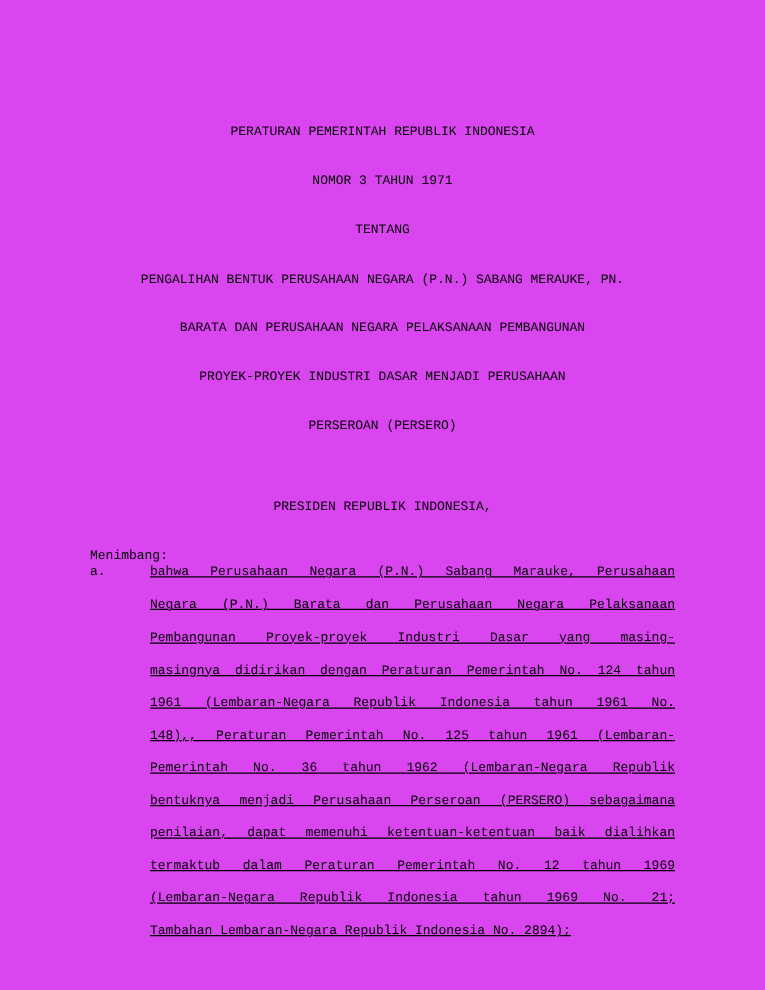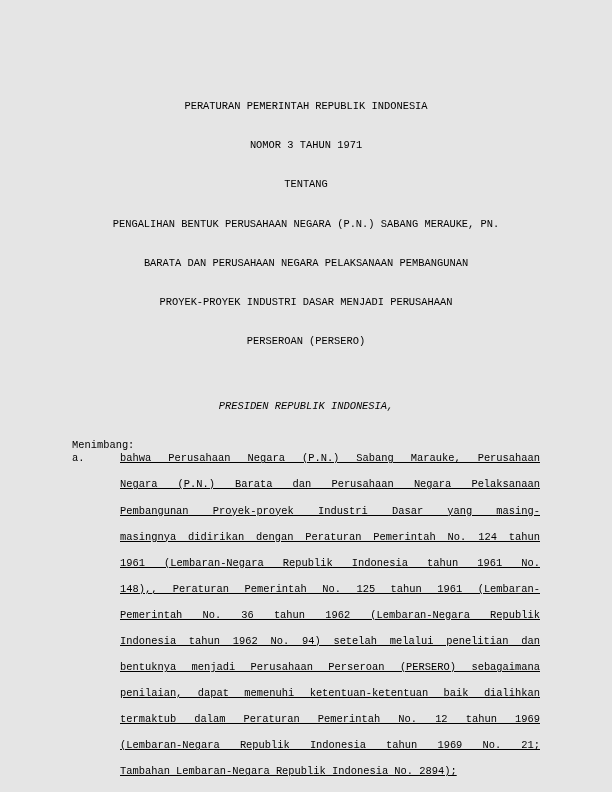--- a/index.html
+++ b/index.html
@@ -18,39 +18,38 @@
     color: #000000;
     -webkit-font-smoothing: antialiased;
   }
   .page {
     position: absolute;
     left: 0;
     top: 0;
     width: 612px;
     height: 792px;
     overflow: hidden;
-    background: #e5e5e5;
+    background: #d946ef;
   }
   .content {
     position: absolute;
     left: 72px;
     top: 74px;
     width: 468px;
   }
 
   
   .title-block { text-align: center; white-space: pre; }
   .title-line { display: block; letter-spacing: 0px; }
   .spacer-2 { height: 26.1px; }
 
   .centered-line {
     text-align: center;
     white-space: pre;
     display: block;
-    font-style: italic;
   }
 
   
   .label-line {
     display: block;
     white-space: pre;
     text-align: left;
   }
 
   
@@ -119,21 +118,20 @@
     <div class="list-item">
       <span class="list-marker">a.</span>
       <span class="list-body">
         <span class="just-line">bahwa Perusahaan Negara (P.N.) Sabang Marauke, Perusahaan</span>
         <span class="just-line">Negara (P.N.) Barata dan Perusahaan Negara Pelaksanaan</span>
         <span class="just-line">Pembangunan Proyek-proyek Industri Dasar yang masing-</span>
         <span class="just-line">masingnya didirikan dengan Peraturan Pemerintah No. 124 tahun</span>
         <span class="just-line">1961 (Lembaran-Negara Republik Indonesia tahun 1961 No.</span>
         <span class="just-line">148),, Peraturan Pemerintah No. 125 tahun 1961 (Lembaran-</span>
         <span class="just-line">Pemerintah No. 36 tahun 1962 (Lembaran-Negara Republik</span>
-        <span class="just-line">Indonesia tahun 1962 No. 94) setelah melalui penelitian dan</span>
         <span class="just-line">bentuknya menjadi Perusahaan Perseroan (PERSERO) sebagaimana</span>
         <span class="just-line">penilaian, dapat memenuhi ketentuan-ketentuan baik dialihkan</span>
         <span class="just-line">termaktub dalam Peraturan Pemerintah No. 12 tahun 1969</span>
         <span class="just-line">(Lembaran-Negara Republik Indonesia tahun 1969 No. 21;</span>
         <span class="just-line">Tambahan Lembaran-Negara Republik Indonesia No. 2894);</span>
       </span>
     </div>
 
   </div>
 </div>

